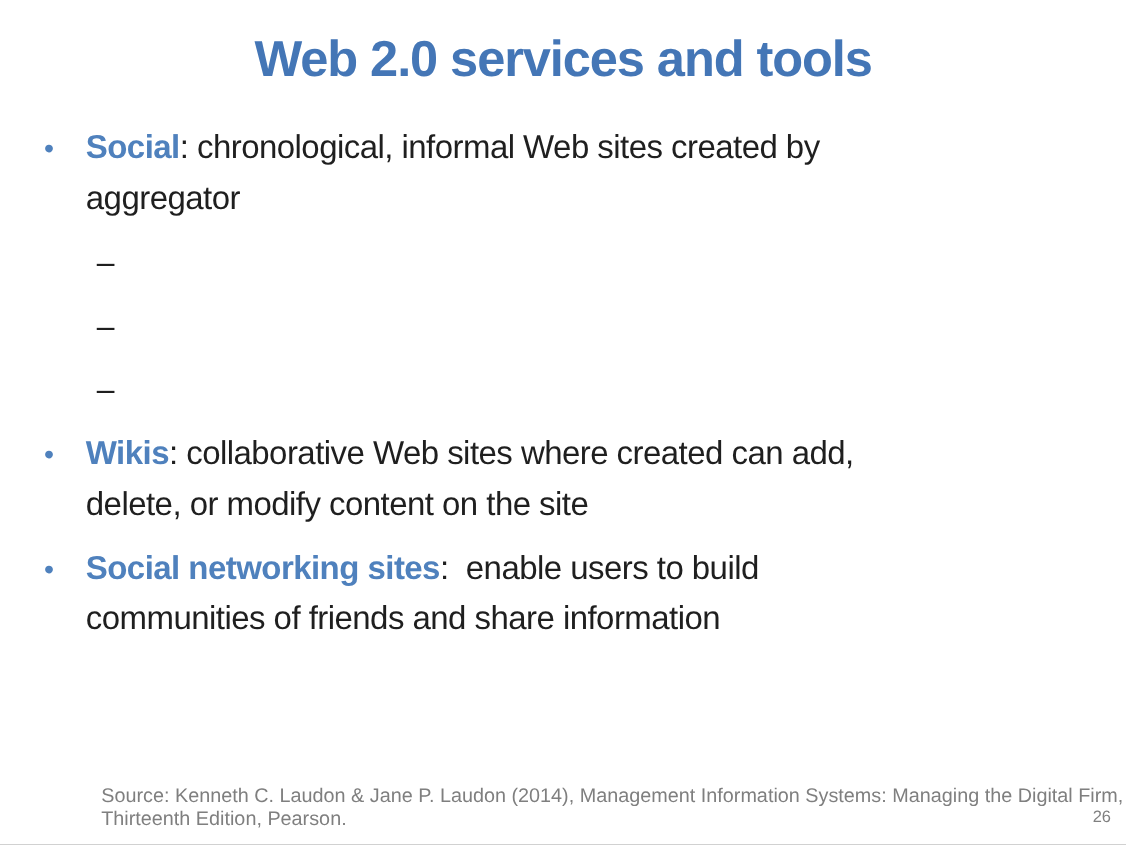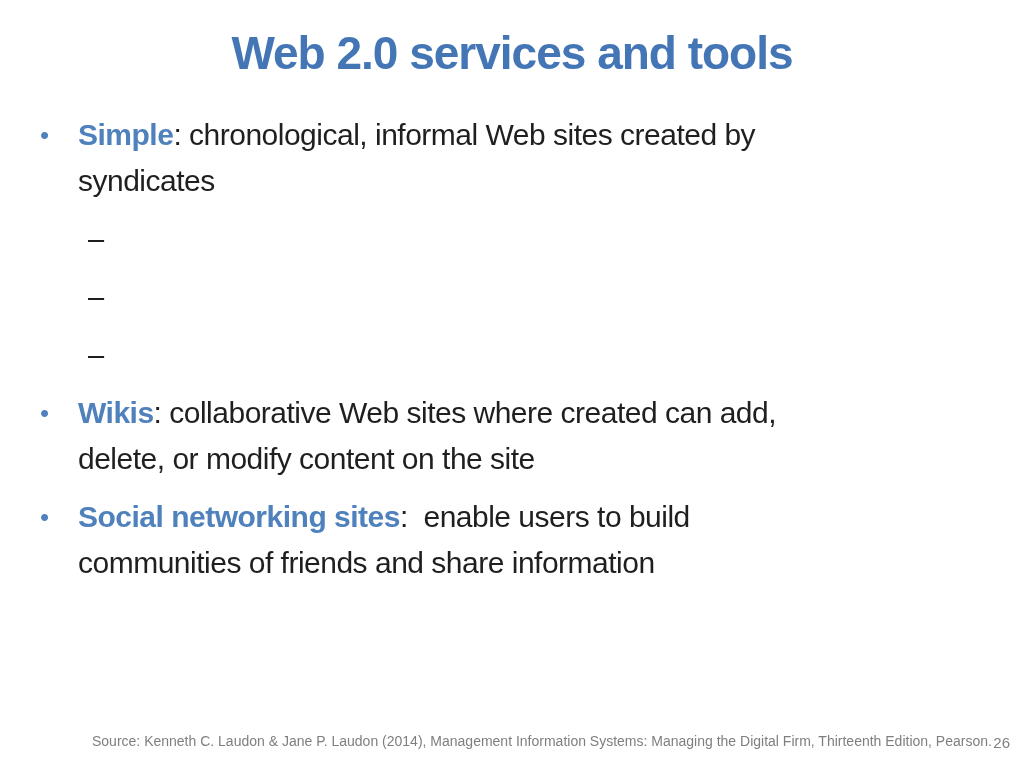--- a/index.html
+++ b/index.html
@@ -28,22 +28,22 @@
   .bullet-item { display: flex; align-items: flex-start; color: #1f1f1f; }
   .bullet-item + .bullet-item { margin-top: 12px; }
   .level-1 { font-size: 30px; line-height: 46px; padding-left: 40px; }
   .level-1 > .marker { flex: none; width: 38px; color: #4f81bd; font-size: 26px; line-height: 46px; }
   .level-2 { font-size: 29px; line-height: 46px; padding-left: 88px; }
   .level-2 > .marker { flex: none; width: 34px; color: #1f1f1f; }
   .bullet-text { white-space: pre-wrap; letter-spacing: -0.5px; }
   .keyword { color: #4f81bd; font-weight: bold; }
   .source-note {
     position: absolute;
-    left: 92px; top: 733px;
-    font-size: 14px;
+    left: 92px; top: 713px;
+    font-size: 18px;
     color: #7f7f7f;
     letter-spacing: 0;
   }
   .page-number {
     position: absolute;
     right: 14px; top: 734px;
     font-size: 15px;
     color: #808080;
     text-align: center;
   }
@@ -53,22 +53,22 @@
 
 <div class="slide">
 
   <div class="slide-title">Web 2.0 services and tools</div>
 
   <div class="content">
     <ul class="bullet-list">
 
       <li class="bullet-item level-1">
         <span class="marker">•</span>
-        <span class="bullet-text"><span class="keyword">Simple</span><span>: chronological, informal Web sites created by
-syndicates</span></span>
+        <span class="bullet-text"><span class="keyword">Social</span><span>: chronological, informal Web sites created by
+aggregator</span></span>
       </li>
 
       <li class="bullet-item level-2">
         <span class="marker">–</span>
       </li>
 
       <li class="bullet-item level-2">
         <span class="marker">–</span>
       </li>
 

